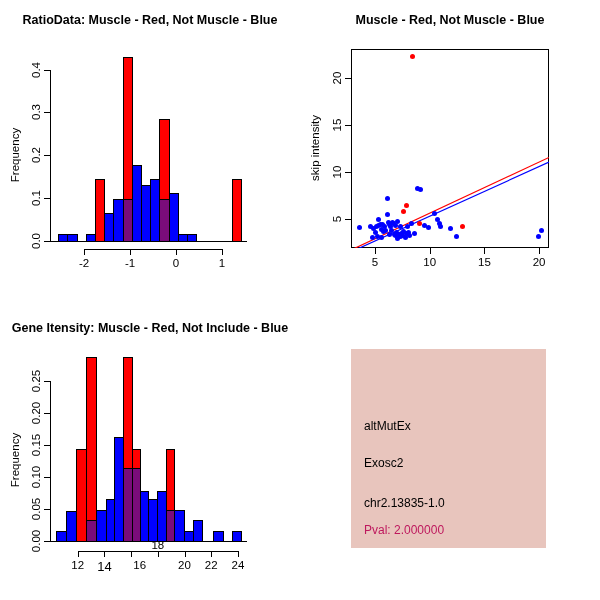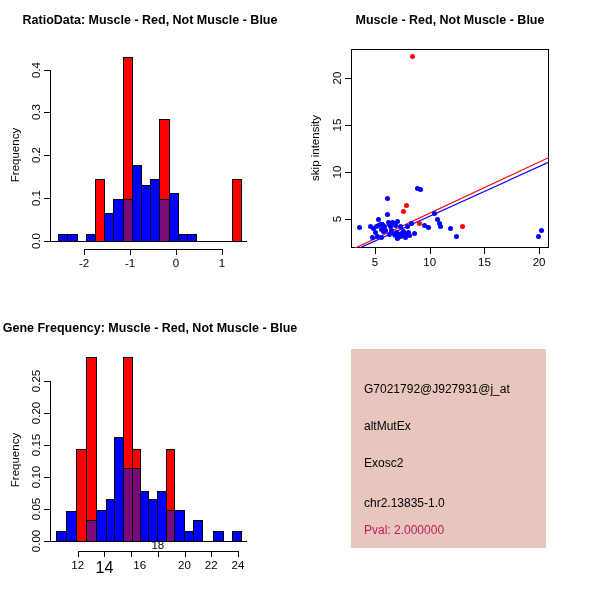--- a/index.html
+++ b/index.html
@@ -12,21 +12,21 @@
                transform:translate(-50%,-50%) rotate(-90deg);}
   #infopanel{position:absolute;}
 </style>
 </head>
 <body>
 
 <div id="canvas">
 
   <div class="title" style="left:0;top:13px;width:300px;">RatioData: Muscle - Red, Not Muscle - Blue</div>
   <div class="title" style="left:300px;top:13px;width:300px;">Muscle - Red, Not Muscle - Blue</div>
-  <div class="title" style="left:0;top:321px;width:300px;">Gene Frequency: Muscle - Red, Not Muscle - Blue</div>
+  <div class="title" style="left:0;top:321px;width:300px;">Gene Itensity: Muscle - Red, Not Include - Blue</div>
 
 
   <div class="anchor" style="left:15px;top:155px;">
     <span>Frequency</span>
     </div>
   <div class="anchor" style="left:315px;top:148px;">
     <span>skip intensity</span>
     </div>
   <div class="anchor" style="left:15px;top:460px;">
     <span>Frequency</span>
@@ -198,21 +198,21 @@
         <span style="position: absolute; font-size: 11.5px; white-space: nowrap; transform: translate(-50%, -50%) rotate(-90deg);">0.20</span>
       </div>
       <div style="left: 44px; top: 380.7px; width: 6px; height: 1px; background: rgb(0, 0, 0); position: absolute;"></div>
       <div style="left: 36px; top: 380.7px; width: 0px; height: 0px; position: absolute;">
         <span style="position: absolute; font-size: 11.5px; white-space: nowrap; transform: translate(-50%, -50%) rotate(-90deg);">0.25</span>
       </div>
       <div style="left: 77.7px; top: 551px; width: 161.2px; height: 1px; background: rgb(0, 0, 0); position: absolute;"></div>
       <div style="left: 77.7px; top: 551px; width: 1px; height: 6px; background: rgb(0, 0, 0); position: absolute;"></div>
       <div style="left: 62.7px; top: 559px; width: 30px; text-align: center; font-size: 11.5px; position: absolute;">12</div>
       <div style="left: 104.4px; top: 551px; width: 1px; height: 6px; background: rgb(0, 0, 0); position: absolute;"></div>
-      <div style="left: 89.4px; top: 559px; width: 30px; text-align: center; font-size: 16px; position: absolute;">14</div>
+      <div style="left: 89.4px; top: 559px; width: 30px; text-align: center; font-size: 13px; position: absolute;">14</div>
       <div style="left: 131.1px; top: 551px; width: 1px; height: 6px; background: rgb(0, 0, 0); position: absolute;"></div>
       <div style="left: 116.1px; top: 559px; width: 30px; text-align: right; font-size: 11.5px; position: absolute;">16</div>
       <div style="left: 157.8px; top: 551px; width: 1px; height: 6px; background: rgb(0, 0, 0); position: absolute;"></div>
       <div style="left: 142.8px; top: 539px; width: 30px; text-align: center; font-size: 11.5px; position: absolute;">18</div>
       <div style="left: 184.5px; top: 551px; width: 1px; height: 6px; background: rgb(0, 0, 0); position: absolute;"></div>
       <div style="left: 169.5px; top: 559px; width: 30px; text-align: center; font-size: 11.5px; position: absolute;">20</div>
       <div style="left: 211.2px; top: 551px; width: 1px; height: 6px; background: rgb(0, 0, 0); position: absolute;"></div>
       <div style="left: 196.2px; top: 559px; width: 30px; text-align: center; font-size: 11.5px; position: absolute;">22</div>
       <div style="left: 237.9px; top: 551px; width: 1px; height: 6px; background: rgb(0, 0, 0); position: absolute;"></div>
       <div style="left: 222.9px; top: 559px; width: 30px; text-align: center; font-size: 11.5px; position: absolute;">24</div>
@@ -234,19 +234,18 @@
       <div style="left: 86.3775px; top: 520.22px; width: 11.0125px; height: 21.48px; background: rgb(122, 12, 122); border: 1px solid rgb(0, 0, 0); box-sizing: border-box; position: absolute;"></div>
       <div style="left: 123.09px; top: 357.02px; width: 9.6775px; height: 184.68px; background: rgb(255, 0, 0); border: 1px solid rgb(0, 0, 0); box-sizing: border-box; position: absolute;"></div>
       <div style="left: 123.09px; top: 468.38px; width: 9.6775px; height: 73.32px; background: rgb(122, 12, 122); border: 1px solid rgb(0, 0, 0); box-sizing: border-box; position: absolute;"></div>
       <div style="left: 131.768px; top: 449.18px; width: 9.6775px; height: 92.52px; background: rgb(255, 0, 0); border: 1px solid rgb(0, 0, 0); box-sizing: border-box; position: absolute;"></div>
       <div style="left: 131.768px; top: 468.38px; width: 9.6775px; height: 73.32px; background: rgb(122, 12, 122); border: 1px solid rgb(0, 0, 0); box-sizing: border-box; position: absolute;"></div>
       <div style="left: 165.81px; top: 449.18px; width: 9.6775px; height: 92.52px; background: rgb(255, 0, 0); border: 1px solid rgb(0, 0, 0); box-sizing: border-box; position: absolute;"></div>
       <div style="left: 165.81px; top: 509.98px; width: 9.6775px; height: 31.72px; background: rgb(122, 12, 122); border: 1px solid rgb(0, 0, 0); box-sizing: border-box; position: absolute;"></div>
     </div>
 
   <div id="infopanel" style="left: 351px; top: 349px; width: 195px; height: 199px; background: rgb(232, 197, 189);">
-      <div style="left: 13px; top: 33px; font-size: 12px; white-space: nowrap; position: absolute; color: rgb(0, 0, 0);">G7021792@J927931@j_at</div>
       <div style="left: 13px; top: 70px; font-size: 12px; white-space: nowrap; position: absolute; color: rgb(0, 0, 0);">altMutEx</div>
       <div style="left: 13px; top: 107px; font-size: 12px; white-space: nowrap; position: absolute; color: rgb(0, 0, 0);">Exosc2</div>
       <div style="left: 13px; top: 147px; font-size: 12px; white-space: nowrap; position: absolute; color: rgb(0, 0, 0);">chr2.13835-1.0</div>
       <div style="left: 13px; top: 174px; font-size: 12px; white-space: nowrap; position: absolute; color: #be185d;">Pval: 2.000000</div>
     </div>
 </div>
 
 </body></html>

